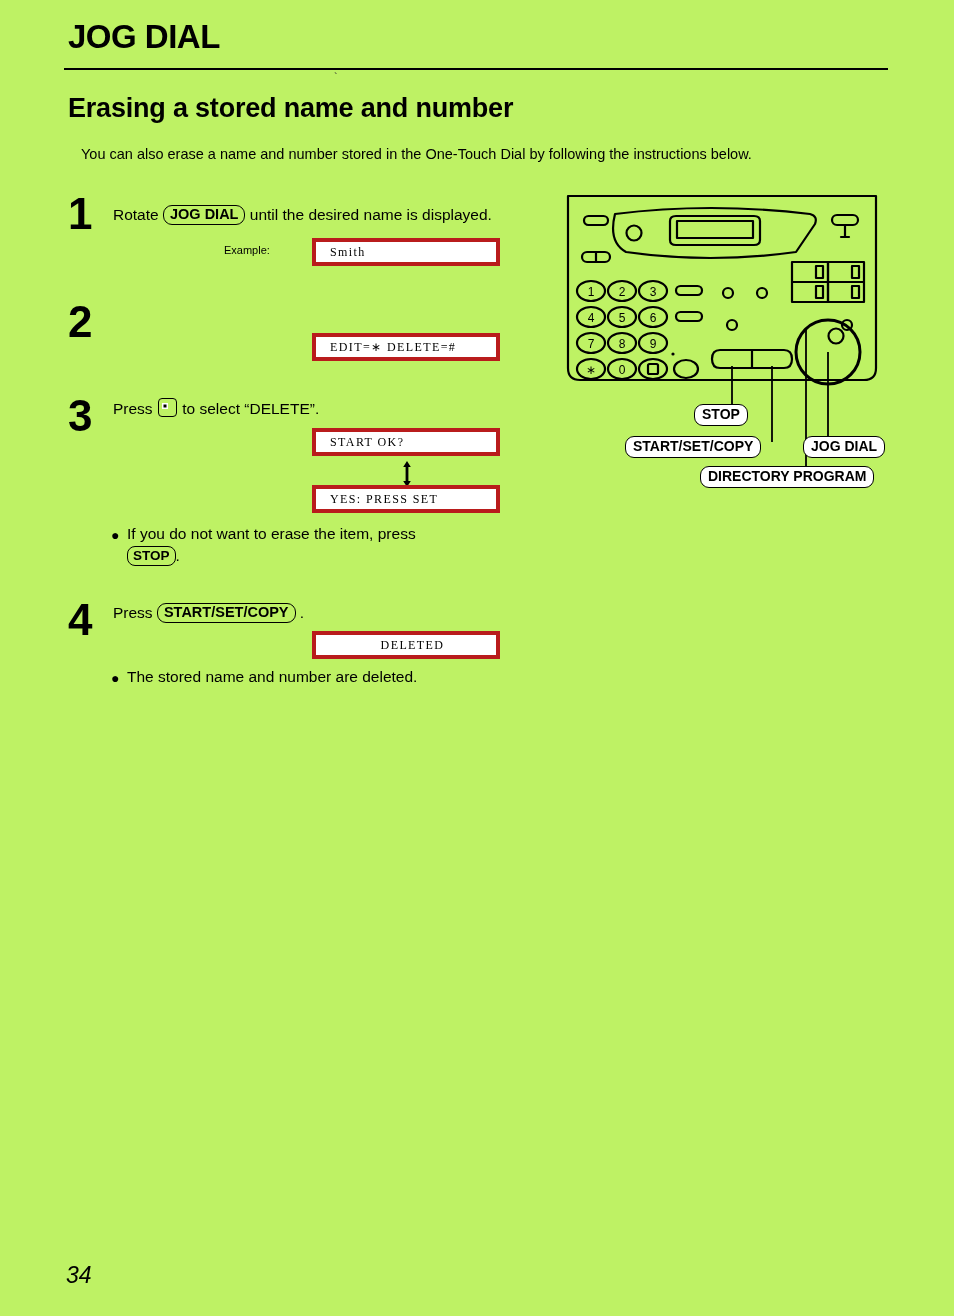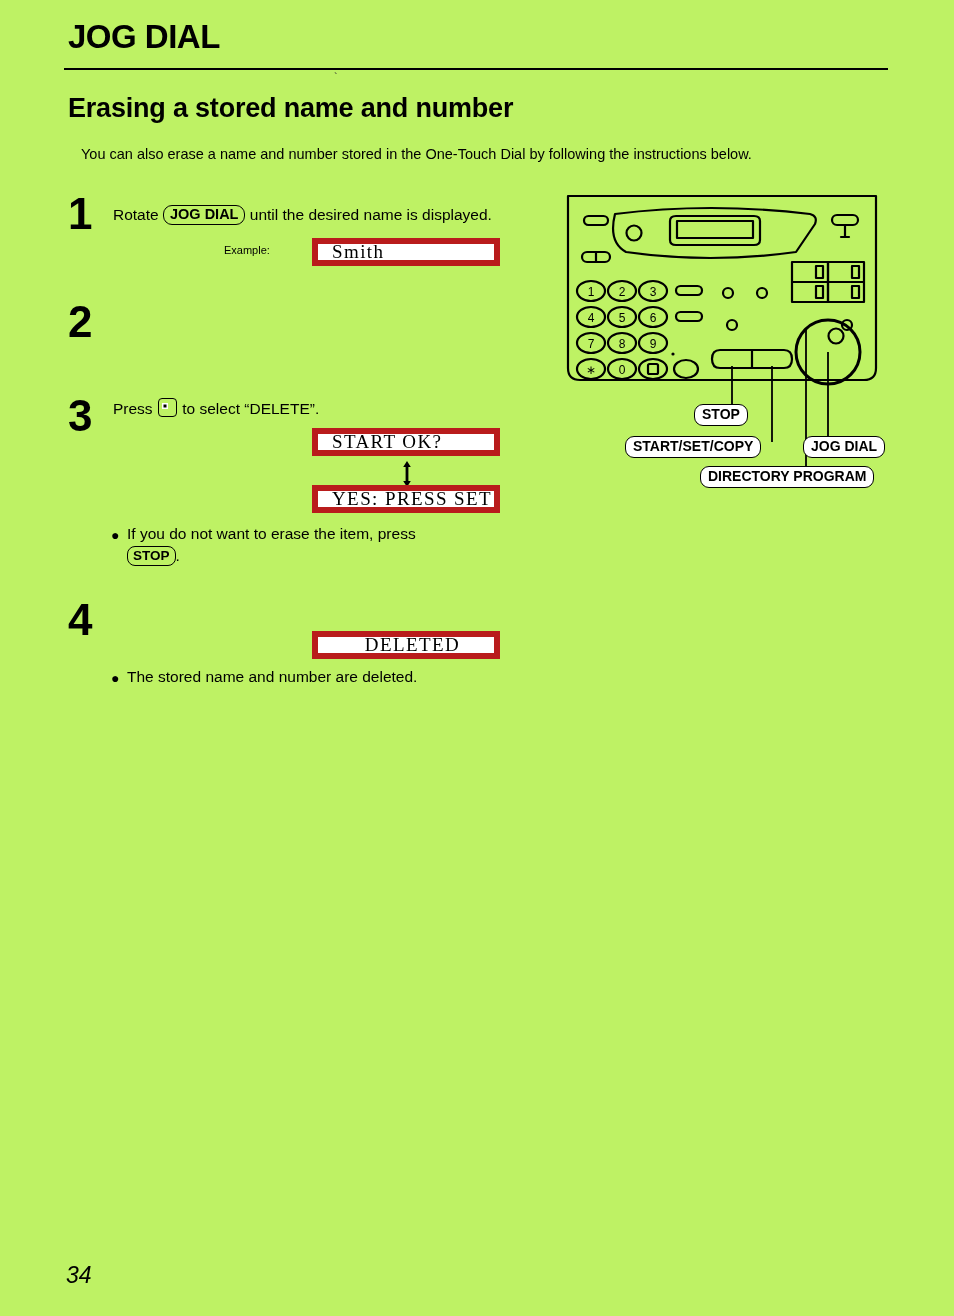--- a/index.html
+++ b/index.html
@@ -118,24 +118,24 @@
     top: 3.5px;
     width: 6px;
     height: 6px;
     background: #000;
     box-shadow: 0 0 0 1.5px #fff inset;
   }
 
   
   .lcd {
     position: absolute;
-    border: 6px solid #b91c1c;
+    border: 4px solid #b91c1c;
     background: #fff;
     font-family: "Liberation Serif", serif;
-    font-size: 19px;
+    font-size: 12px;
     letter-spacing: 1.4px;
     display: flex;
     align-items: center;
     box-sizing: border-box;
   }
   .lcd.left  { justify-content: flex-start; padding-left: 14px; }
   .lcd.center{ justify-content: center; padding-left: 13px; }
 
   .example-label {
     position: absolute;
@@ -212,20 +212,21 @@
   <div class="step-num" style="left:68px; top:192px;">1</div>
   <div class="step-text" style="left:113px; top:192px; width:400px;margin-top:12px;">
     <span>Rotate</span>
     <span class="key">JOG DIAL</span>
     <span>until the desired name is displayed.</span>
   </div>
   <div class="example-label" style="left:224px; top:244px;">Example:</div>
   <div class="lcd left" style="left:312px; top:238px; width:188px; height:28px;">Smith</div>
 
   <div class="step-num" style="left:68px; top:300px;">2</div>
+  <div class="lcd left" style="left:312px; top:333px; width:188px; height:28px;">EDIT=∗ DELETE=#</div>
 
   <div class="step-num" style="left:68px; top:394px;">3</div>
   <div class="step-text" style="left:113px; top:398px; width:400px;">
     <span>Press</span>
     <span class="hashkey"></span>
     <span>to select “DELETE”.</span>
   </div>
   <div class="lcd left" style="left:312px; top:428px; width:188px; height:28px;">START OK?</div>
 
   <div class="dblarrow" style="left:397px; top:459px;">
@@ -238,20 +239,25 @@
 
   <div class="bullet" style="left:111px; top:523px; width:400px;">
     <span class="dot">●</span>
     <span class="btxt">
       <span>If you do not want to erase the item, press</span><br>
       <span class="key sm">STOP</span><span>.</span>
     </span>
   </div>
 
   <div class="step-num" style="left:68px; top:598px;">4</div>
+  <div class="step-text" style="left:113px; top:602px; width:400px;">
+    <span>Press</span>
+    <span class="key">START/SET/COPY</span>
+    <span>.</span>
+  </div>
   <div class="lcd center" style="left:312px; top:631px; width:188px; height:28px;">DELETED</div>
 
   <div class="bullet" style="left:111px; top:666px; width:420px;">
     <span class="dot">●</span>
     <span class="btxt">The stored name and number are deleted.</span>
   </div>
 
   <div class="device-wrap">
     <svg width="334" height="310" viewBox="0 0 334 310" aria-hidden="true">
       <g fill="none" stroke="#000" stroke-width="2.2" stroke-linejoin="round" stroke-linecap="round">

